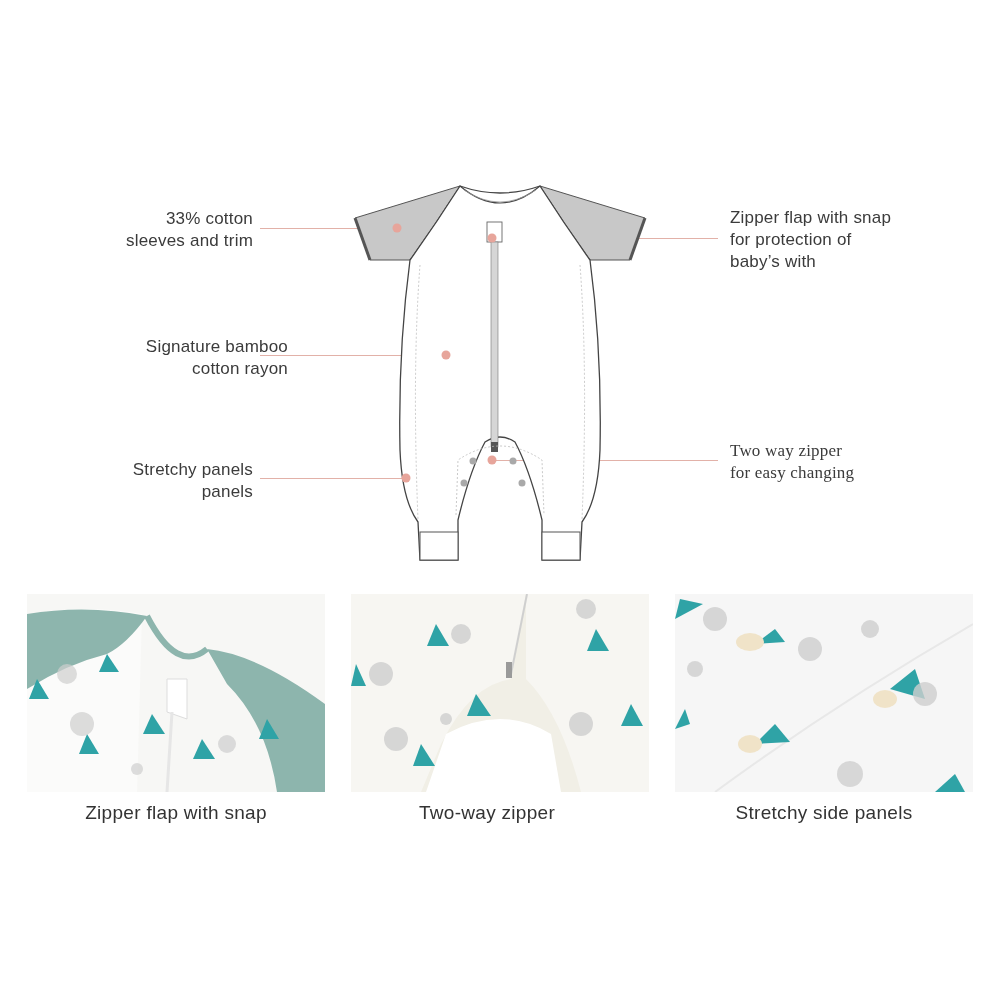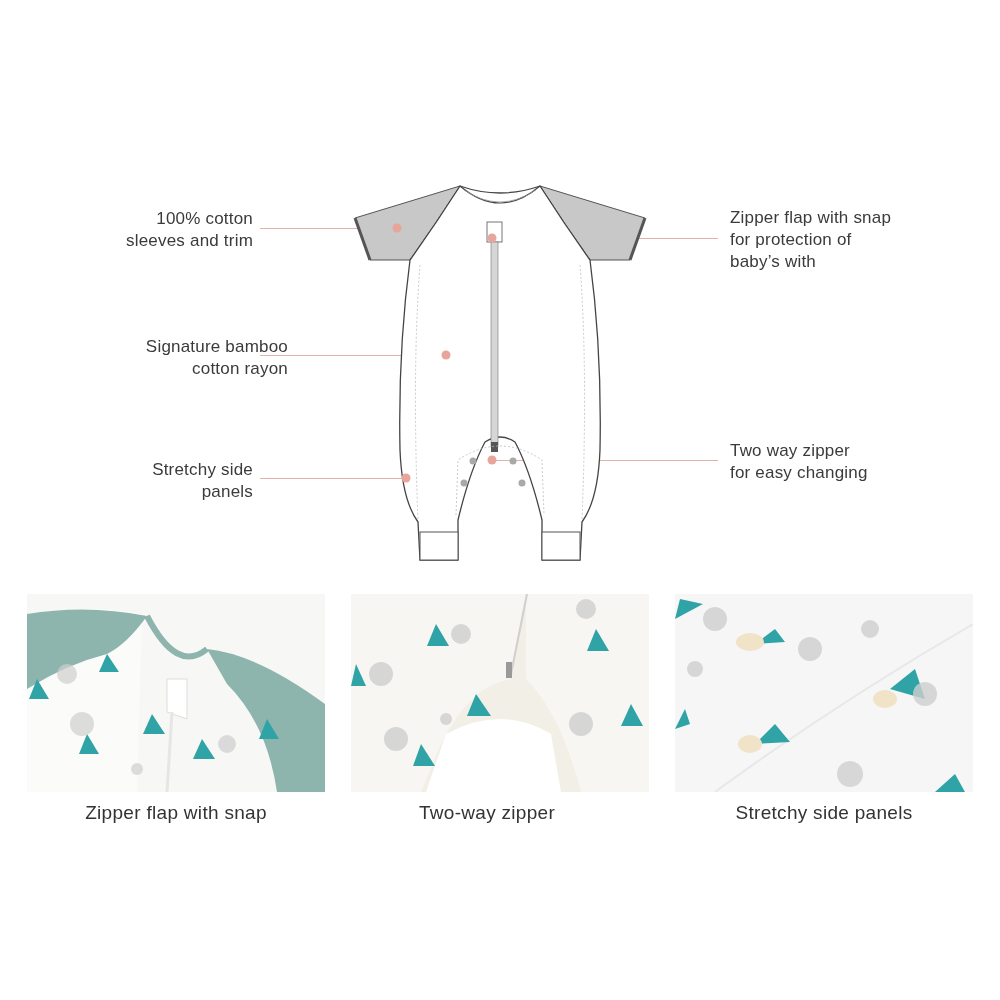--- a/index.html
+++ b/index.html
@@ -10,45 +10,45 @@
   .callout.right { text-align: left; }
   .leader { position: absolute; height: 1px; background: #e2b1a8; }
   .diagram { position: absolute; left: 340px; top: 170px; width: 320px; height: 420px; }
   .photo { position: absolute; top: 594px; width: 298px; height: 198px; overflow: hidden; background: #f6f6f4; }
   .caption { position: absolute; top: 802px; width: 298px; text-align: center; font-size: 19px; color: #333; letter-spacing: 0.3px; }
 </style>
 </head>
 <body>
 
 <div class="callout left" style="right:747px; top:208px;">
-  <div>100% cotton</div>
+  <div>33% cotton</div>
   <div>sleeves and trim</div>
 </div>
 <div class="leader" style="left:260px; top:228px; width:137px;"></div>
 
 <div class="callout left" style="right:712px; top:336px;">
   <div>Signature bamboo</div>
   <div>cotton rayon</div>
 </div>
 <div class="leader" style="left:260px; top:355px; width:186px;"></div>
 
 <div class="callout left" style="right:747px; top:459px;">
-  <div>Stretchy side</div>
+  <div>Stretchy panels</div>
   <div>panels</div>
 </div>
 <div class="leader" style="left:260px; top:478px; width:146px;"></div>
 
 <div class="callout right" style="left:730px; top:207px;">
   <div>Zipper flap with snap</div>
   <div>for protection of</div>
   <div>baby’s with</div>
 </div>
 <div class="leader" style="left:492px; top:238px; width:226px;"></div>
 
-<div class="callout right" style="left:730px; top:440px;">
+<div class="callout right" style="left:730px; top:440px;font-family:Liberation Serif, serif;">
   <div>Two way zipper</div>
   <div>for easy changing</div>
 </div>
 <div class="leader" style="left:492px; top:460px; width:226px;"></div>
 
 <svg class="diagram" viewBox="0 0 320 420" xmlns="http://www.w3.org/2000/svg">
 
   <path d="M120 16 L15 48 L30 90 L70 90 Q95 55 120 16 Z" fill="#c8c8c8" stroke="#555" stroke-width="1"></path>
   <path d="M200 16 L305 48 L290 90 L250 90 Q225 55 200 16 Z" fill="#c8c8c8" stroke="#555" stroke-width="1"></path>
 

